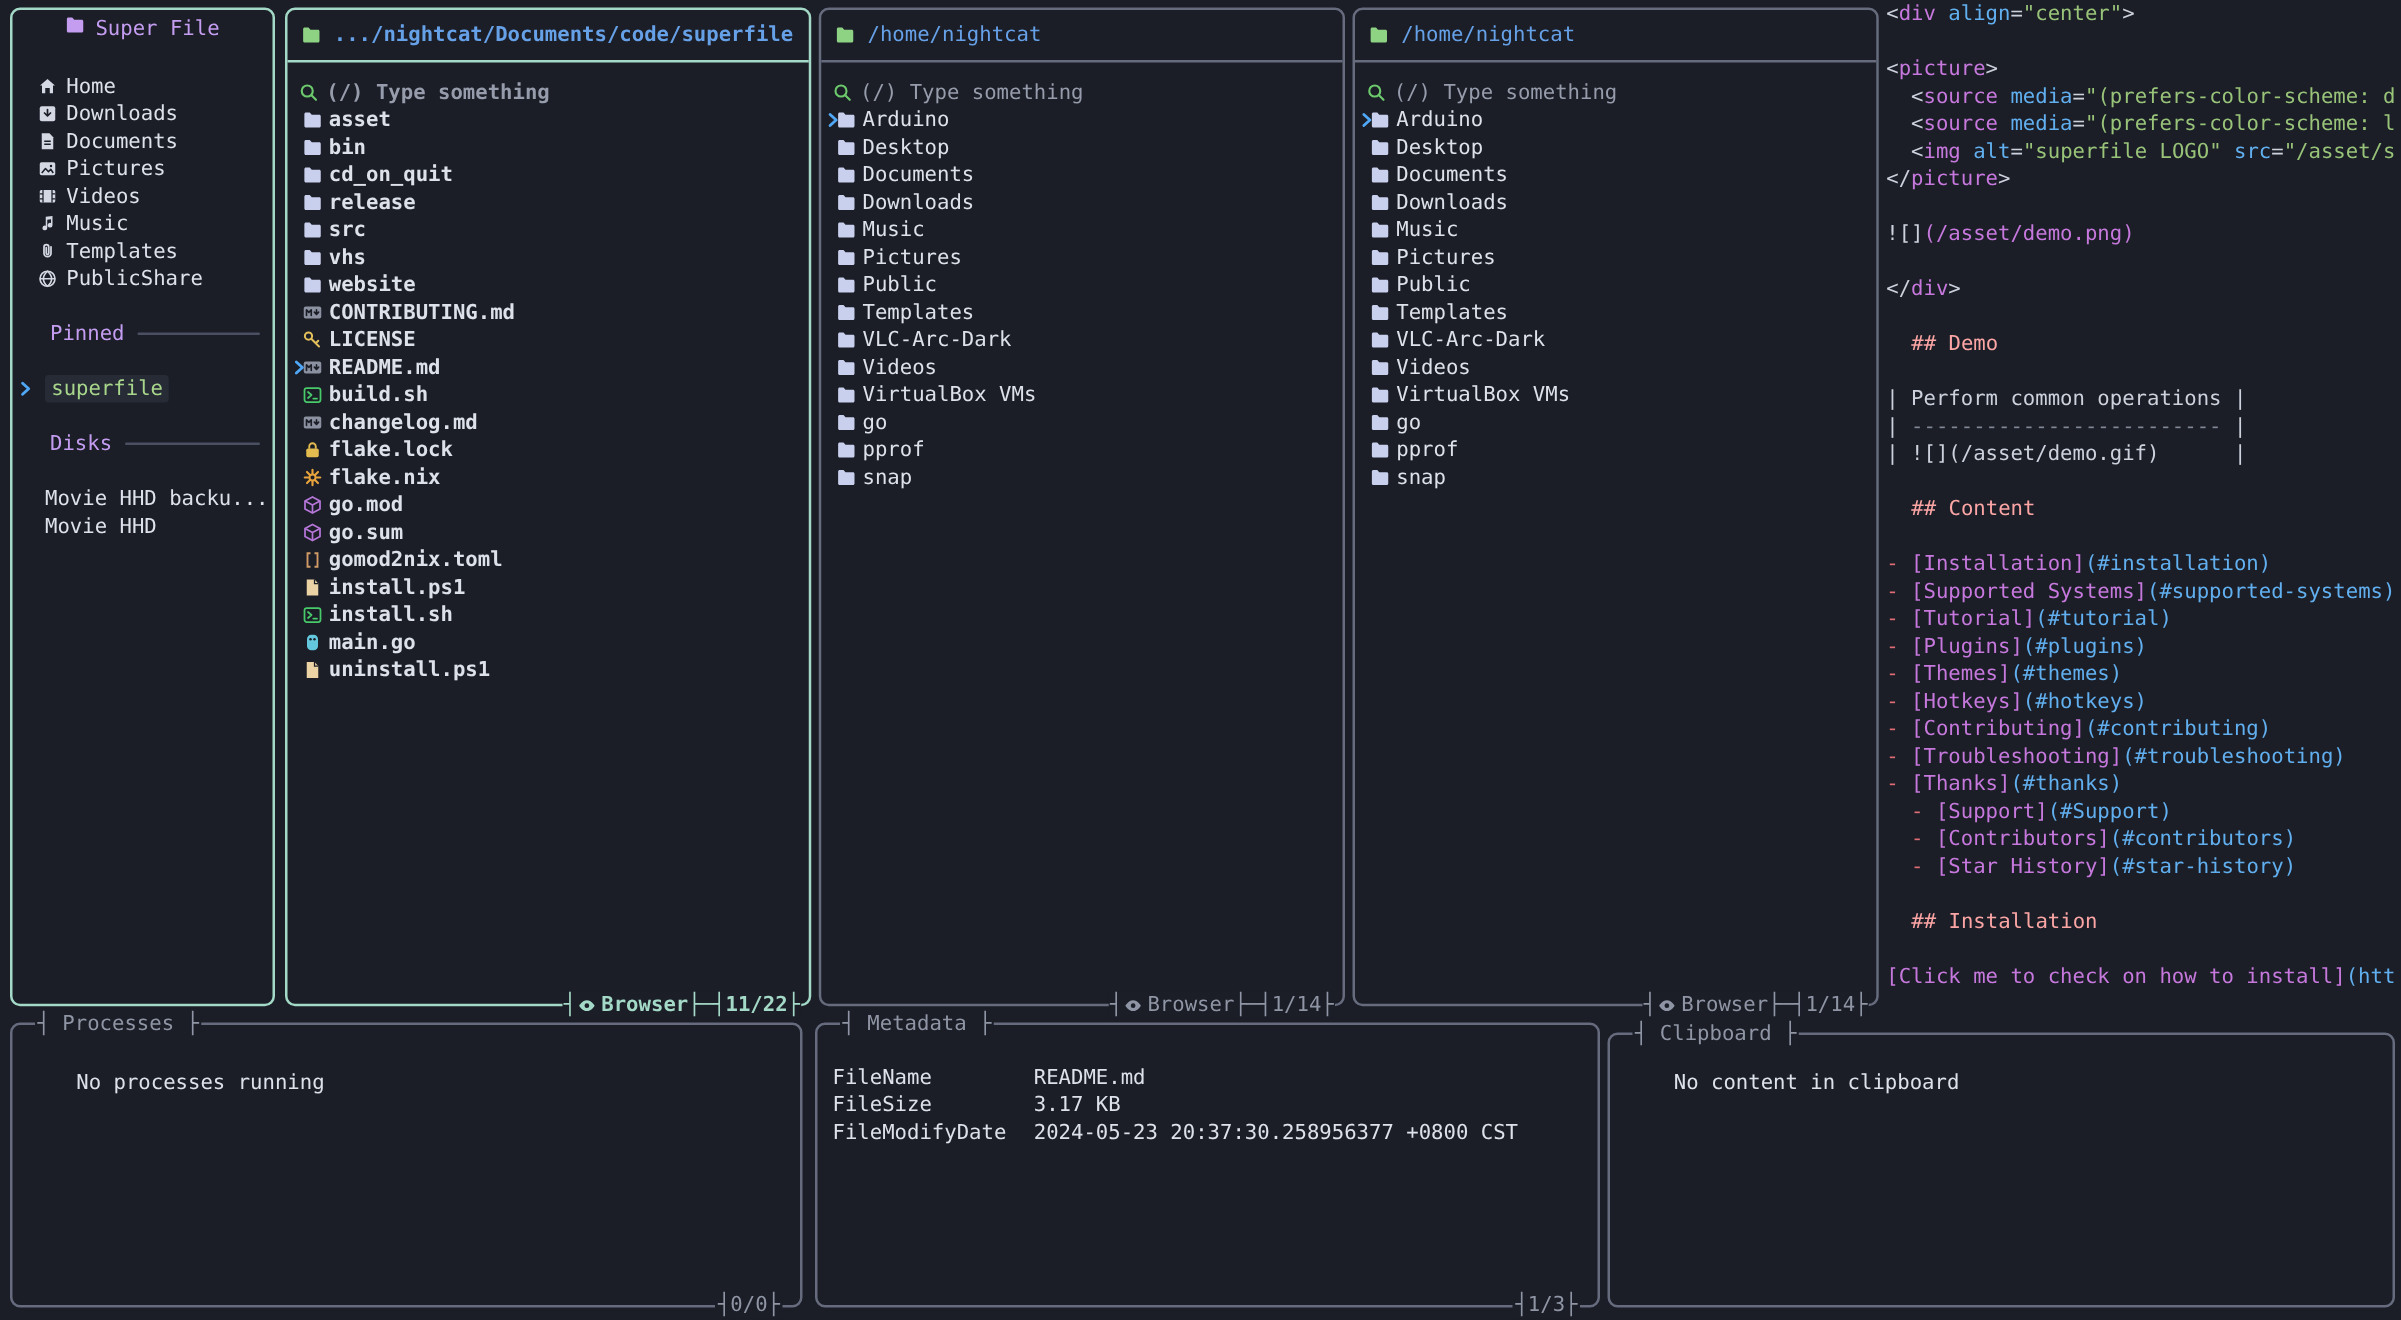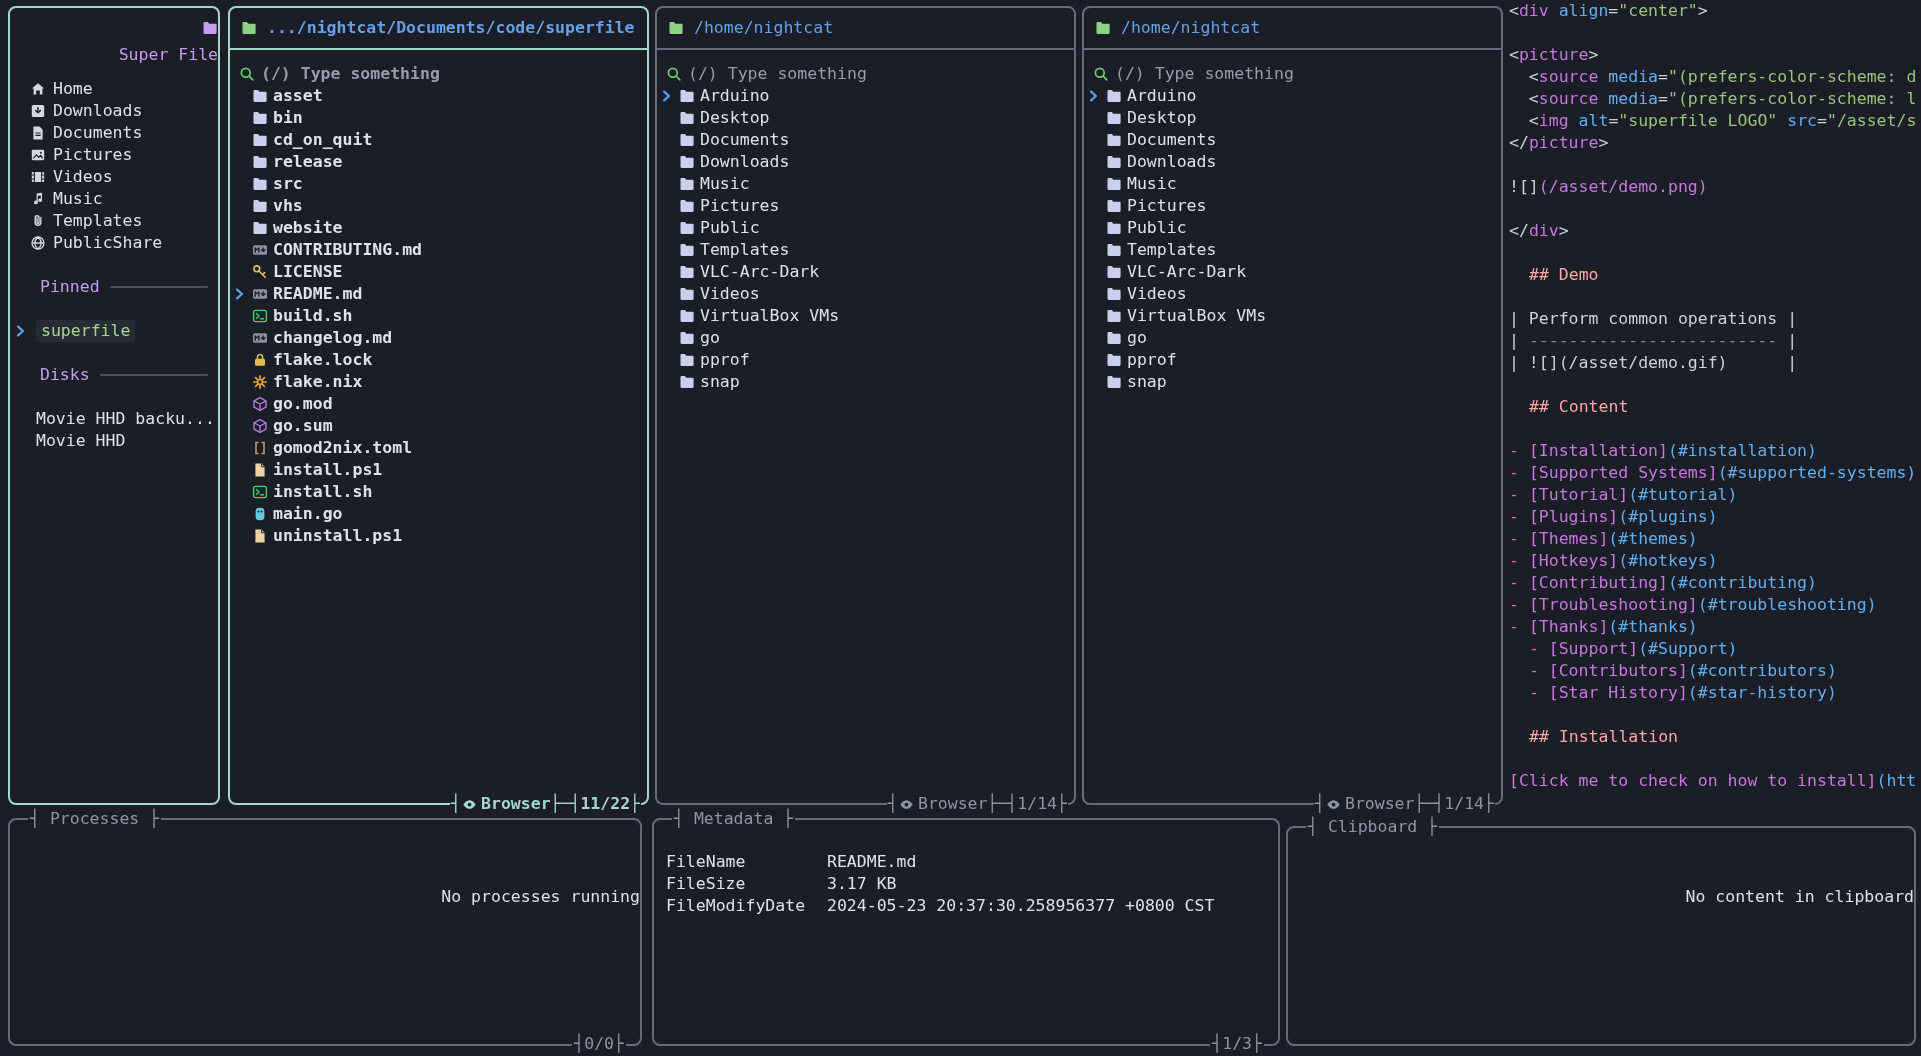--- a/index.html
+++ b/index.html
@@ -25,41 +25,41 @@
   .fp1{left:655px;top:6px;width:421px;height:799px;}
   .fp2{left:1082px;top:6px;width:421px;height:799px;}
   .fpanel.active{border-color:var(--mint);font-weight:bold;}
   .fpanel.active .p-head{border-bottom-color:var(--mint);}
   .fpanel.active .p-footer{color:var(--mint);}
 
   .ico{width:16px;height:16px;flex:none;display:inline-flex;}
   .ico svg{width:100%;height:100%;}
 
   
-  .sb-title{display:flex;align-items:flex-end;justify-content:center;gap:8px;
-    margin-top:24px;height:22px;color:var(--purple);flex-direction:column;}
+  .sb-title{display:flex;align-items:flex-start;justify-content:center;gap:8px;
+    margin-top:4px;height:22px;color:var(--purple);}
   .sb-items{margin-top:24px;}
   .sb-row{height:22px;display:flex;align-items:center;gap:7px;padding-left:20px;white-space:nowrap;}
   .ic-side{color:#d4d8e2;}
   .sb-sec{display:flex;align-items:center;gap:6px;color:var(--purple);
     margin-top:22px;height:22px;padding:0 10px 0 8px;}
   .sb-sec .line{flex:1;height:2px;background:#4b4f62;margin-left:4px;border-radius:1px;}
   .pinned-list .sb-row{margin-top:22px;padding-left:26px;position:relative;}
   .sel-label{background:#262b36;color:var(--selgreen);padding:0 5px;border-radius:3px;}
   .disk-list{margin-top:22px;}
   .disk-list .sb-row{padding-left:26px;}
 
   
   .p-head{display:flex;align-items:center;gap:10px;height:40px;padding:0 11px;
     border-bottom:2px solid var(--inactive);white-space:nowrap;overflow:hidden;}
   .p-path{color:var(--pathblue);}
   .p-search{display:flex;align-items:center;gap:6px;margin:13px 8px 0 9px;height:22px;
     color:var(--muted);white-space:nowrap;}
   .ic-search{color:#6cc96c;}
-  .file-row{height:22px;display:flex;align-items:center;gap:5px;padding-left:22px;
+  .file-row{height:22px;display:flex;align-items:center;gap:5px;padding-left:12px;
     position:relative;white-space:nowrap;overflow:hidden;}
   .cursorchev{position:absolute;left:3px;top:4px;width:13px;height:14px;color:var(--cursorblue);}
   .p-footer{position:absolute;right:6px;bottom:-12px;height:22px;display:flex;
     align-items:center;background:var(--bg);padding:0 1px;color:var(--labelgray);white-space:pre;}
   .p-footer .ico{width:15px;height:15px;margin:0 4px 0 1px;}
 
   
   .ic-folder{color:#c9d0ee;}
   .ic-hdrfolder{color:#8ed384;}
   .ic-titlefolder{color:var(--purple);}
@@ -84,21 +84,21 @@
   .s-bl{color:#e06c75;} .s-lk{color:#c678dd;} .s-ur{color:#61afef;}
 
   
   .processes{left:8px;top:818px;width:634px;height:228px;}
   .metadata{left:652px;top:818px;width:628px;height:228px;}
   .clipboard{left:1286px;top:826px;width:630px;height:220px;}
   .box-label{position:absolute;top:-12px;left:18px;height:22px;display:flex;align-items:center;
     background:var(--bg);color:var(--labelgray);padding:0 2px;white-space:pre;}
   .box-counter{position:absolute;bottom:-11px;right:14px;height:22px;display:flex;align-items:center;
     background:var(--bg);color:var(--labelgray);padding:0 2px;white-space:pre;}
-  .empty-row{display:flex;align-items:flex-end;gap:13px;padding-left:3px;height:22px;flex-direction:column;}
+  .empty-row{display:flex;align-items:flex-end;gap:13px;padding-left:20px;height:22px;}
   .processes .empty-row{margin-top:35px;}
   .clipboard .empty-row{margin-top:27px;}
   .meta-rows{padding-top:31px;}
   .meta-row{height:22px;display:flex;padding-left:12px;white-space:nowrap;overflow:hidden;}
   .meta-key{width:161px;flex:none;}
 </style>
 </head>
 <body>
 
 <div class="screen">

